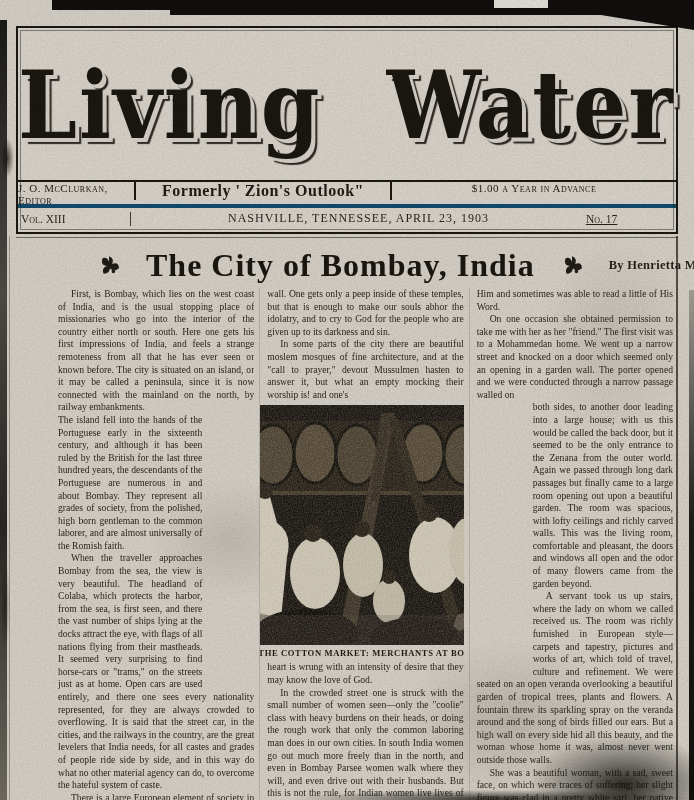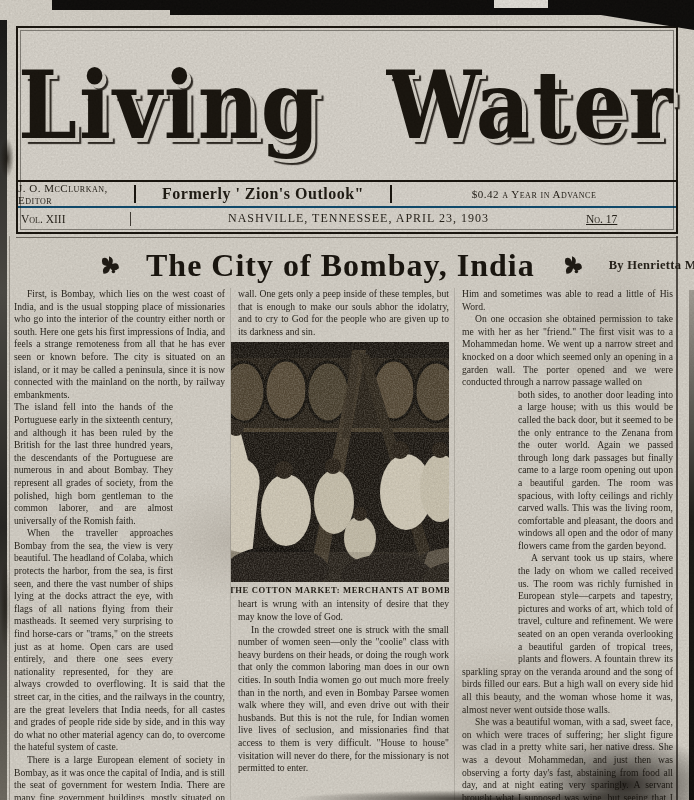--- a/index.html
+++ b/index.html
@@ -37,21 +37,21 @@
   .mast-box{position:absolute;left:16px;top:26px;width:662px;height:208px;
             border:2px solid #17130d;background:rgba(226,222,214,.35);}
   .mast-box::after{content:"";position:absolute;inset:2px;border:1px solid rgba(23,19,13,.45);pointer-events:none;}
   .mast-title-wrap{position:absolute;left:0;right:0;top:0;height:152px;
                    display:flex;align-items:center;justify-content:flex-start;}
   .mast-title{font-family:"DejaVu Serif",serif;font-weight:bold;font-size:84px;
               letter-spacing:2px;word-spacing:34px;color:#17130d;
               transform:scaleY(1.12);transform-origin:center;
               text-shadow:4px 4px 0 #d8d4cb,6px 6px 1px rgba(23,19,13,.9);}
   .mast-row1{position:absolute;left:0;right:0;top:152px;height:28px;display:flex;
-             border-top:2px solid #17130d;border-bottom:2px solid #0c4a6e;align-items:center;}
+             border-top:2px solid #17130d;border-bottom:4px solid #0c4a6e;align-items:flex-start;}
   .mast-cell{display:flex;align-items:center;justify-content:center;
              font-variant:small-caps;font-size:11px;letter-spacing:.5px;color:#1d1912;}
   .mc1{width:116px;}
   .mc2{width:258px;border-left:2px solid #17130d;border-right:2px solid #17130d;
        font-variant:normal;font-weight:bold;font-size:16px;letter-spacing:.5px;}
   .mc3{flex:1;}
   .mast-row2{position:absolute;left:0;right:0;bottom:0;height:27px;display:flex;align-items:center;}
   .m2a{width:112px;padding-left:3px;font-variant:small-caps;font-size:11.5px;}
   .m2tick{width:1px;height:14px;background:rgba(23,19,13,.8);}
   .m2b{flex:1;text-align:center;font-size:12px;letter-spacing:1px;}
@@ -65,21 +65,21 @@
             display:flex;align-items:center;}
   .fleuron{width:22px;height:22px;flex:0 0 auto;}
   .fl1{margin-left:82px;}
   .art-title{font-size:32px;font-weight:bold;letter-spacing:1px;color:#17130d;
              margin:0 26px;white-space:nowrap;}
   .art-byline{margin-left:26px;font-size:12.5px;font-weight:bold;letter-spacing:.3px;white-space:nowrap;}
 
   
   .cols{position:absolute;left:14px;right:21px;top:288px;bottom:0;
         display:flex;overflow:hidden;}
-  .col{flex:1;overflow:hidden;}
+  .col{flex:1;overflow:hidden;margin-left:44px;}
   .col + .col{border-left:1px solid rgba(30,25,18,.16);margin-left:5px;padding-left:7px;}
   .col p{margin:0;text-align:justify;font-size:9.6px;line-height:12.6px;
          text-indent:13px;color:#221e17;}
   .col p.noind{text-indent:0;}
   .sp-r{float:right;width:52px;height:265px;}
   .sp-l{float:left;width:56px;height:265px;}
 
   
   figure.cotton{position:relative;z-index:2;width:330px;margin:4px 0 3px -56px;}
   figure.cotton svg{display:block;}
@@ -94,21 +94,21 @@
 
 <div class="scan">
 
   <div class="mast-box">
     <div class="mast-title-wrap">
       <div class="mast-title">Living Water</div>
     </div>
     <div class="mast-row1">
       <div class="mast-cell mc1">J. O. McClurkan, Editor</div>
       <div class="mast-cell mc2">Formerly ' Zion's Outlook"</div>
-      <div class="mast-cell mc3">$0.42 a Year in Advance</div>
+      <div class="mast-cell mc3">$1.00 a Year in Advance</div>
     </div>
     <div class="mast-row2">
       <div class="m2a">Vol. XIII</div>
       <div class="m2tick"></div>
       <div class="m2b">NASHVILLE, TENNESSEE, APRIL 23, 1903</div>
       <div class="m2c">No. 17</div>
     </div>
   </div>
   <div class="rule-under-mast"></div>
   <div class="frame-right"></div>
@@ -133,20 +133,21 @@
       <p>First, is Bombay, which lies on the west coast of India, and is the usual stopping place of missionaries who go into the interior of the country either north or south.  Here one gets his first impressions of India, and feels a strange remoteness from all that he has ever seen or known before.  The city is situated on an island, or it may be called a peninsula, since it is now connected with the mainland on the north, by railway embankments.</p>
       <div class="sp-r"></div>
       <p class="noind">The island fell into the hands of the Portuguese early in the sixteenth century, and although it has been ruled by the British for the last three hundred years, the descendants of the Portuguese are numerous in and about Bombay.  They represent all grades of society, from the polished, high born gentleman to the common laborer, and are almost universally of the Romish faith.</p>
       <p>When the traveller approaches Bombay from the sea, the view is very beautiful.  The headland of Colaba, which protects the harbor, from the sea, is first seen, and there the vast number of ships lying at the docks attract the eye, with flags of all nations flying from their mastheads.  It seemed very surprising to find horse-cars or "trams," on the streets just as at home.  Open cars are used entirely, and there one sees every nationality represented, for they are always crowded to overflowing.  It is said that the street car, in the cities, and the railways in the country, are the great levelers that India needs, for all castes and grades of people ride side by side, and in this way do what no other material agency can do, to overcome the hateful system of caste.</p>
       <p>There is a large European element of society in Bombay, as it was once the capital of India, and is still the seat of government for western India.  There are many fine government buildings, mostly situated on the Esplanade, broad, beautiful streets, public "gardens" or parks; and what is said to be the finest railway station in the world is found in Bombay.  Malabar Hill is the residence of the Governor and other officials.  The road up the hill is shaded on both sides by palm trees, and the cool sea breeze is delightful as one goes up from the heat and dust below, and looks out upon the sea.</p>
 
     </div>
 
     <div class="col">
       <p class="noind">wall.  One gets only a peep inside of these temples, but that is enough to make our souls abhor the idolatry, and to cry to God for the people who are given up to its darkness and sin.</p>
+      <p>In some parts of the city there are beautiful moslem mosques of fine architecture, and at the "call to prayer," devout Mussulmen hasten to answer it, but what an empty mocking their worship is! and one's</p>
 
       <figure class="cotton">
         <svg viewBox="0 0 330 240" width="330" height="240">
           <defs>
             <filter id="eg" x="0" y="0" width="100%" height="100%">
               <feTurbulence type="fractalNoise" baseFrequency="0.8" numOctaves="2" seed="3"></feTurbulence>
               <feColorMatrix type="matrix" values="0 0 0 0 0.93  0 0 0 0 0.90  0 0 0 0 0.82  0.9 0 0 0 -0.3"></feColorMatrix>
             </filter>
           </defs>
           <rect width="330" height="240" fill="#17130e"></rect>

